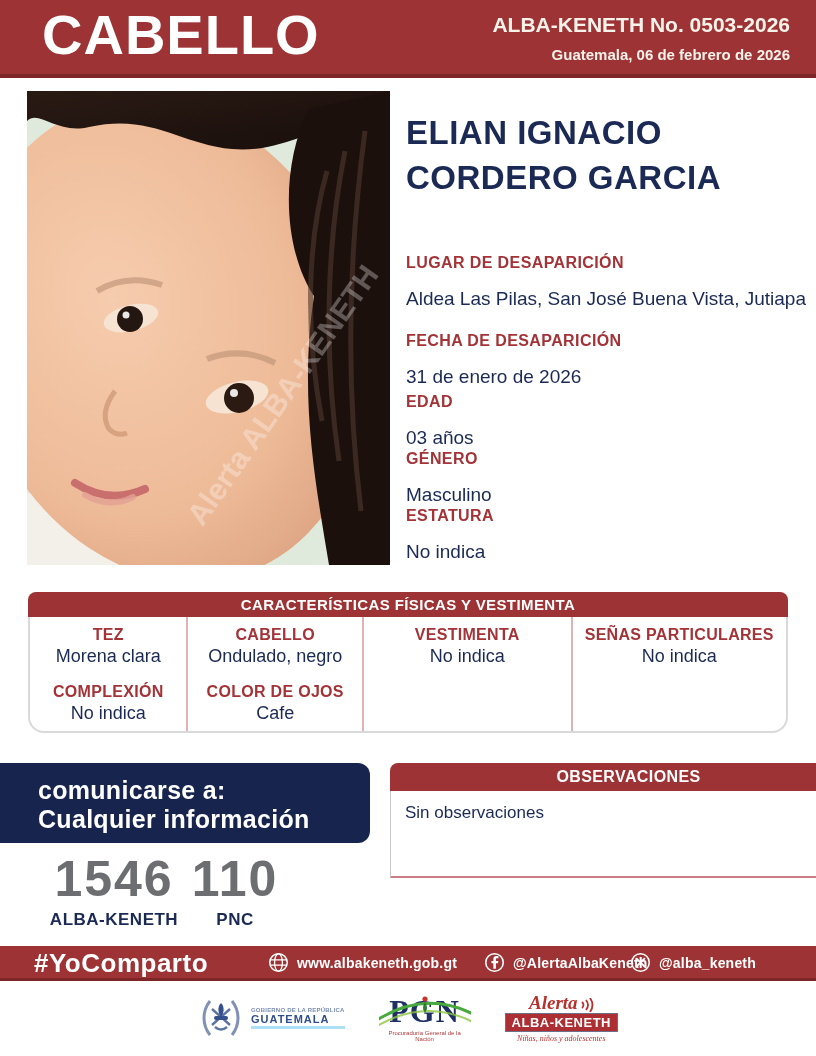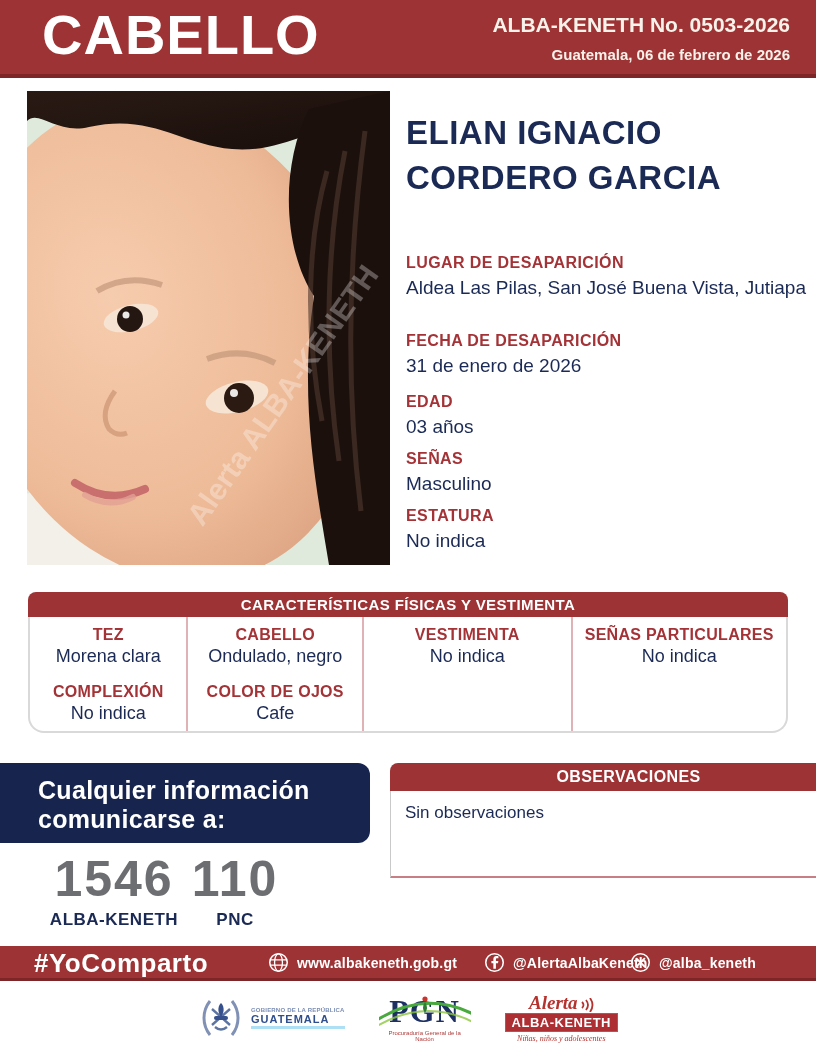--- a/index.html
+++ b/index.html
@@ -23,21 +23,21 @@
   .place-date{font-size:15px;font-weight:700;margin-top:9px;}
 
   
   .photo{position:absolute;left:27px;top:91px;width:363px;height:474px;overflow:hidden;}
   .photo svg{display:block;}
 
   
   .name{position:absolute;left:406px;top:110px;width:390px;font-size:33px;line-height:45px;font-weight:800;color:var(--navy);letter-spacing:0.5px;}
   .detail{position:absolute;left:406px;width:400px;}
   .detail .lbl{font-size:16px;font-weight:800;color:var(--label-red);letter-spacing:0.4px;}
-  .detail .val{font-size:19px;color:var(--navy);margin-top:5px;}
+  .detail .val{font-size:19px;color:var(--navy);margin-top:16px;}
   .d0{top:254px;} .d1{top:332px;} .d2{top:393px;} .d3{top:450px;} .d4{top:507px;}
 
   
   .char-box{position:absolute;left:28px;top:592px;width:760px;}
   .char-head{height:25px;background:var(--red);border-radius:8px 8px 0 0;color:#ffffff;
              font-size:15px;font-weight:700;text-align:center;line-height:25px;letter-spacing:0.4px;}
   .char-body{height:116px;border:2px solid #d9d9d9;border-top:none;border-radius:0 0 16px 16px;
              display:grid;grid-template-columns:20.7% 23.2% 27.6% 28.5%;}
   .char-col{padding-top:9px;}
   .char-col + .char-col{border-left:2px solid #dfb3b6;}
@@ -149,21 +149,21 @@
   </div>
   <div class="detail d1">
     <div class="lbl">FECHA DE DESAPARICIÓN</div>
     <div class="val">31 de enero de 2026</div>
   </div>
   <div class="detail d2">
     <div class="lbl">EDAD</div>
     <div class="val">03 años</div>
   </div>
   <div class="detail d3">
-    <div class="lbl">SEÑAS</div>
+    <div class="lbl">GÉNERO</div>
     <div class="val">Masculino</div>
   </div>
   <div class="detail d4">
     <div class="lbl">ESTATURA</div>
     <div class="val">No indica</div>
   </div>
 
   <div class="char-box">
     <div class="char-head">CARACTERÍSTICAS FÍSICAS Y VESTIMENTA</div>
     <div class="char-body">
@@ -196,22 +196,22 @@
       <div class="char-col">
         <div class="char-cell">
           <div class="lbl">SEÑAS PARTICULARES</div>
           <div class="val">No indica</div>
         </div>
       </div>
     </div>
   </div>
 
   <div class="contact-banner">
+    <div>comunicarse a:</div>
     <div>Cualquier información</div>
-    <div>comunicarse a:</div>
   </div>
   <div class="phone p0">
     <div class="num">1546</div>
     <div class="sub">ALBA-KENETH</div>
   </div>
   <div class="phone p1">
     <div class="num">110</div>
     <div class="sub">PNC</div>
   </div>
 

